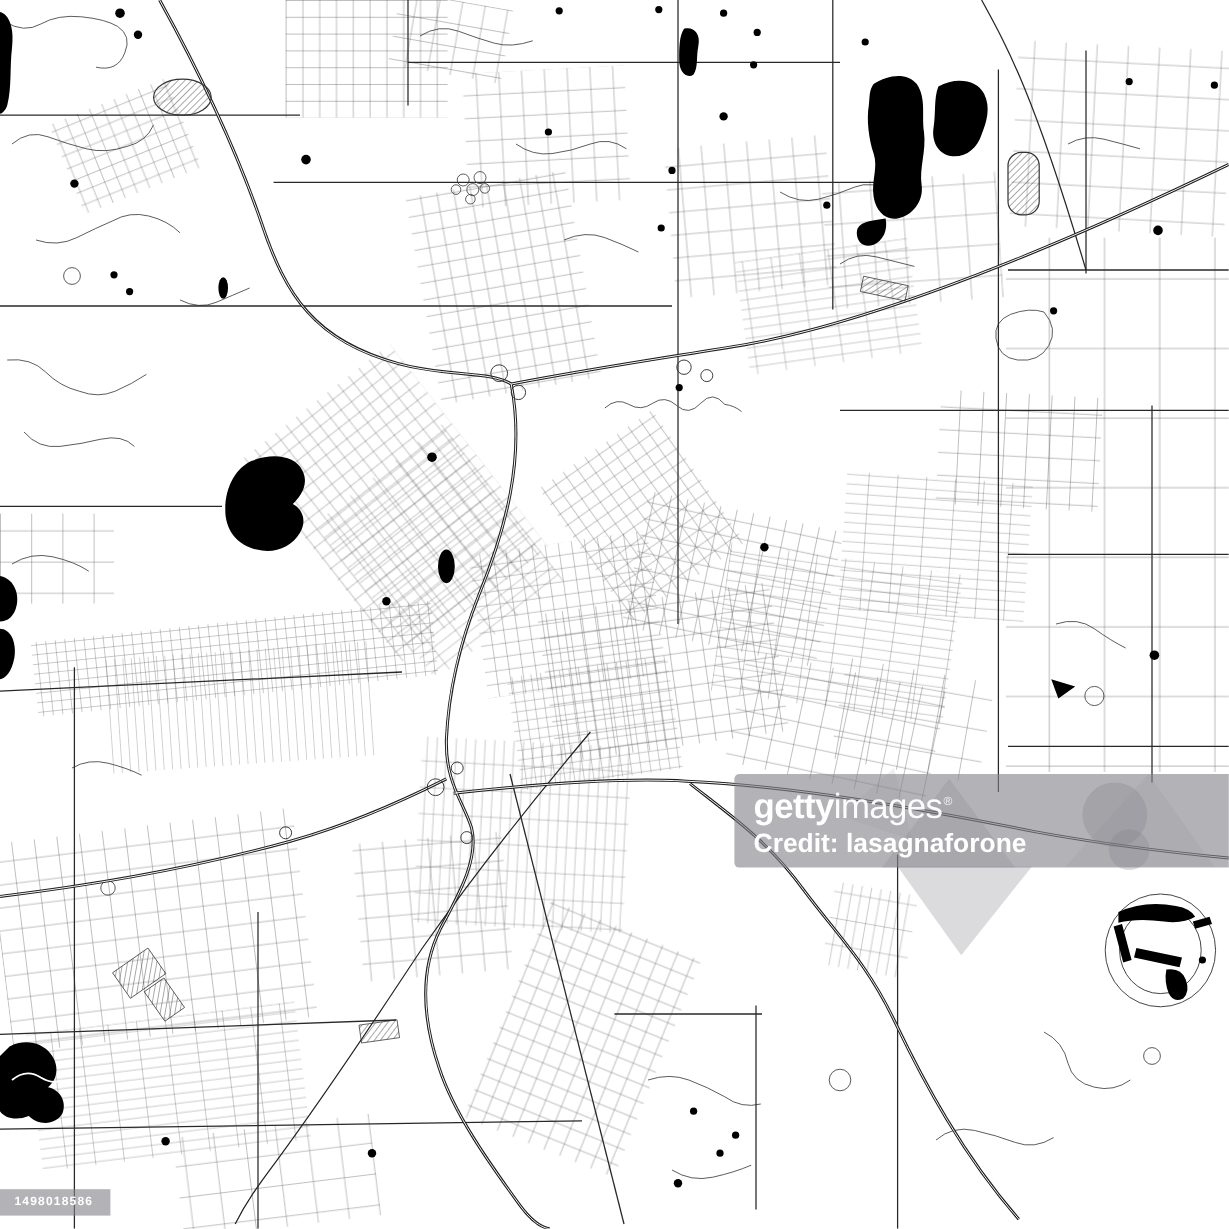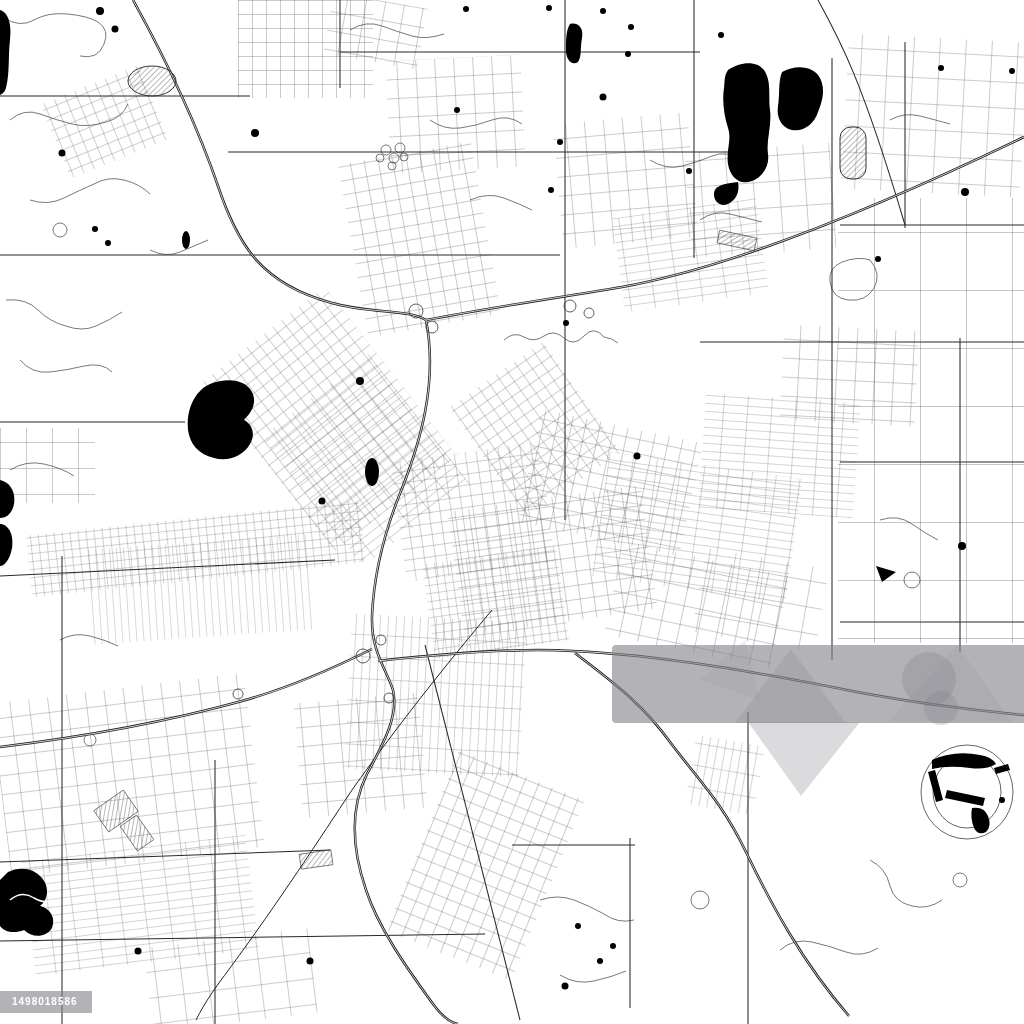--- a/index.html
+++ b/index.html
@@ -277,16 +277,18 @@
     <polygon points="735,723 791,649 846,723" fill="rgba(95,95,110,0.20)"></polygon>
     <polygon points="748,722 860,722 801,796" fill="rgba(110,110,122,0.25)"></polygon>
     <circle cx="929" cy="679" r="27" fill="rgba(90,90,105,0.25)"></circle>
     <circle cx="941" cy="708" r="17" fill="rgba(90,90,105,0.22)"></circle>
     <polygon points="888,722 957,645 1012,722" fill="rgba(135,135,148,0.16)"></polygon>
     <polygon points="700,680 745,640 760,700" fill="rgba(120,120,132,0.12)"></polygon>
   </g>
 </svg>
 
 <div class="wm-band">
+  <div class="wm-brand"><span class="b">getty</span><span class="l">images</span><span class="wm-reg">®</span></div>
+  <div class="wm-credit">Credit: lasagnaforone</div>
 </div>
 
 <div class="id-badge"><span>1498018586</span></div>
 </div>
 
 </body></html>

